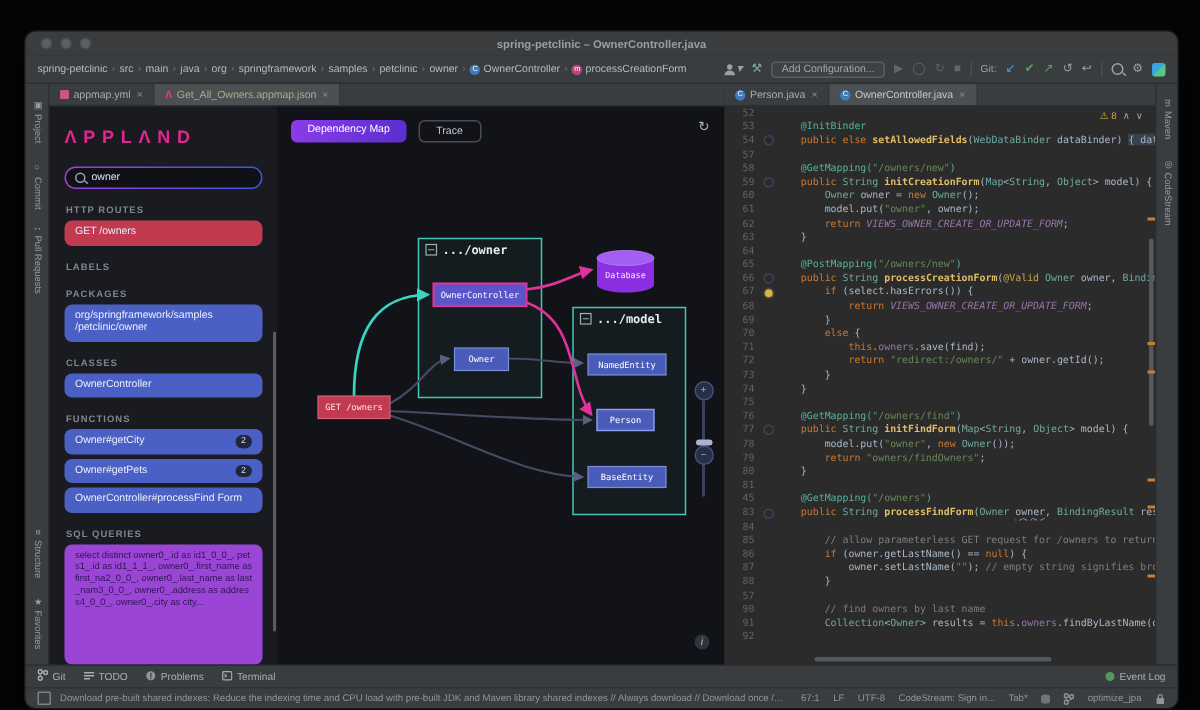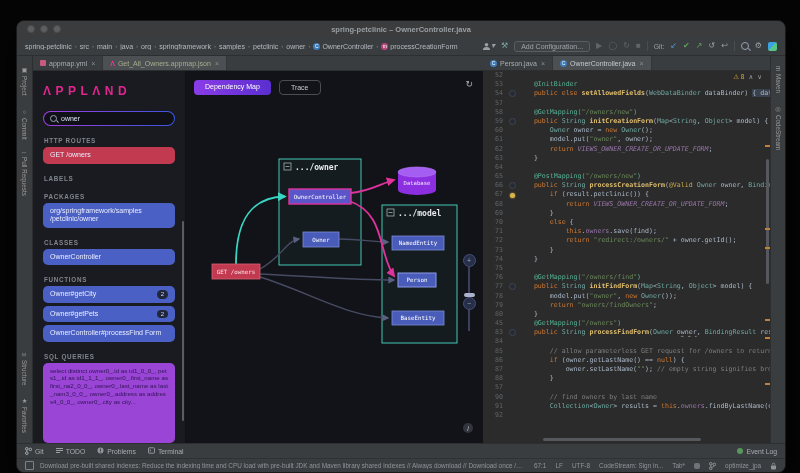--- a/index.html
+++ b/index.html
@@ -398,34 +398,35 @@
               <div class="code-line"><span class="ln">57</span><span class="gut"></span><span class="cl-text"></span></div>
               <div class="code-line"><span class="ln">58</span><span class="gut"></span><span class="cl-text"><span class="tk-ann">    @GetMapping(</span><span class="tk-str">"/owners/new"</span><span class="tk-ann">)</span></span></div>
               <div class="code-line"><span class="ln">59</span><span class="gut"><span class="gut-appmap"></span></span><span class="cl-text"><span class="tk-kw">    public </span><span class="tk-ty">String </span><span class="tk-meth">initCreationForm</span><span class="tk-pl">(</span><span class="tk-ty">Map</span><span class="tk-pl">&lt;</span><span class="tk-ty">String</span><span class="tk-pl">, </span><span class="tk-ty">Object</span><span class="tk-pl">&gt; model) {</span></span></div>
               <div class="code-line"><span class="ln">60</span><span class="gut"></span><span class="cl-text"><span class="tk-pl">        </span><span class="tk-ty">Owner</span><span class="tk-pl"> owner = </span><span class="tk-kw">new </span><span class="tk-ty">Owner</span><span class="tk-pl">();</span></span></div>
               <div class="code-line"><span class="ln">61</span><span class="gut"></span><span class="cl-text"><span class="tk-pl">        model.put(</span><span class="tk-str">"owner"</span><span class="tk-pl">, owner);</span></span></div>
               <div class="code-line"><span class="ln">62</span><span class="gut"></span><span class="cl-text"><span class="tk-kw">        return </span><span class="tk-cn">VIEWS_OWNER_CREATE_OR_UPDATE_FORM</span><span class="tk-pl">;</span></span></div>
               <div class="code-line"><span class="ln">63</span><span class="gut"></span><span class="cl-text"><span class="tk-pl">    }</span></span></div>
               <div class="code-line"><span class="ln">64</span><span class="gut"></span><span class="cl-text"></span></div>
               <div class="code-line"><span class="ln">65</span><span class="gut"></span><span class="cl-text"><span class="tk-ann">    @PostMapping(</span><span class="tk-str">"/owners/new"</span><span class="tk-ann">)</span></span></div>
               <div class="code-line"><span class="ln">66</span><span class="gut"><span class="gut-appmap"></span></span><span class="cl-text"><span class="tk-kw">    public </span><span class="tk-ty">String </span><span class="tk-meth">processCreationForm</span><span class="tk-pl">(</span><span class="tk-an2">@Valid </span><span class="tk-ty">Owner</span><span class="tk-pl"> owner, </span><span class="tk-ty">BindingRes</span></span></div>
-              <div class="code-line"><span class="ln">67</span><span class="gut"><span class="gut-bulb"></span></span><span class="cl-text"><span class="tk-kw">        if </span><span class="tk-pl">(result.petclinic()) {</span></span></div>
+              <div class="code-line"><span class="ln">67</span><span class="gut"><span class="gut-bulb"></span></span><span class="cl-text"><span class="tk-kw">        if </span><span class="tk-pl">(select.hasErrors()) {</span></span></div>
               <div class="code-line"><span class="ln">68</span><span class="gut"></span><span class="cl-text"><span class="tk-kw">            return </span><span class="tk-cn">VIEWS_OWNER_CREATE_OR_UPDATE_FORM</span><span class="tk-pl">;</span></span></div>
               <div class="code-line"><span class="ln">69</span><span class="gut"></span><span class="cl-text"><span class="tk-pl">        }</span></span></div>
               <div class="code-line"><span class="ln">70</span><span class="gut"></span><span class="cl-text"><span class="tk-kw">        else </span><span class="tk-pl">{</span></span></div>
               <div class="code-line"><span class="ln">71</span><span class="gut"></span><span class="cl-text"><span class="tk-kw">            this</span><span class="tk-pl">.</span><span class="tk-fd">owners</span><span class="tk-pl">.save(find);</span></span></div>
               <div class="code-line"><span class="ln">72</span><span class="gut"></span><span class="cl-text"><span class="tk-kw">            return </span><span class="tk-str">"redirect:/owners/"</span><span class="tk-pl"> + owner.getId();</span></span></div>
               <div class="code-line"><span class="ln">73</span><span class="gut"></span><span class="cl-text"><span class="tk-pl">        }</span></span></div>
               <div class="code-line"><span class="ln">74</span><span class="gut"></span><span class="cl-text"><span class="tk-pl">    }</span></span></div>
               <div class="code-line"><span class="ln">75</span><span class="gut"></span><span class="cl-text"></span></div>
               <div class="code-line"><span class="ln">76</span><span class="gut"></span><span class="cl-text"><span class="tk-ann">    @GetMapping(</span><span class="tk-str">"/owners/find"</span><span class="tk-ann">)</span></span></div>
               <div class="code-line"><span class="ln">77</span><span class="gut"><span class="gut-appmap"></span></span><span class="cl-text"><span class="tk-kw">    public </span><span class="tk-ty">String </span><span class="tk-meth">initFindForm</span><span class="tk-pl">(</span><span class="tk-ty">Map</span><span class="tk-pl">&lt;</span><span class="tk-ty">String</span><span class="tk-pl">, </span><span class="tk-ty">Object</span><span class="tk-pl">&gt; model) {</span></span></div>
               <div class="code-line"><span class="ln">78</span><span class="gut"></span><span class="cl-text"><span class="tk-pl">        model.put(</span><span class="tk-str">"owner"</span><span class="tk-pl">, </span><span class="tk-kw">new </span><span class="tk-ty">Owner</span><span class="tk-pl">());</span></span></div>
               <div class="code-line"><span class="ln">79</span><span class="gut"></span><span class="cl-text"><span class="tk-kw">        return </span><span class="tk-str">"owners/findOwners"</span><span class="tk-pl">;</span></span></div>
               <div class="code-line"><span class="ln">80</span><span class="gut"></span><span class="cl-text"><span class="tk-pl">    }</span></span></div>
+              <div class="code-line"><span class="ln">81</span><span class="gut"></span><span class="cl-text"></span></div>
               <div class="code-line"><span class="ln">45</span><span class="gut"></span><span class="cl-text"><span class="tk-ann">    @GetMapping(</span><span class="tk-str">"/owners"</span><span class="tk-ann">)</span></span></div>
               <div class="code-line"><span class="ln">83</span><span class="gut"><span class="gut-appmap"></span></span><span class="cl-text"><span class="tk-kw">    public </span><span class="tk-ty">String </span><span class="tk-meth">processFindForm</span><span class="tk-pl">(</span><span class="tk-ty">Owner</span><span class="tk-pl"> </span><span class="tk-ul">owner</span><span class="tk-pl">, </span><span class="tk-ty">BindingResult</span><span class="tk-pl"> result, M</span></span></div>
               <div class="code-line"><span class="ln">84</span><span class="gut"></span><span class="cl-text"></span></div>
               <div class="code-line"><span class="ln">85</span><span class="gut"></span><span class="cl-text"><span class="tk-cm">        // allow parameterless GET request for /owners to return all r</span></span></div>
               <div class="code-line"><span class="ln">86</span><span class="gut"></span><span class="cl-text"><span class="tk-kw">        if </span><span class="tk-pl">(owner.getLastName() == </span><span class="tk-kw">null</span><span class="tk-pl">) {</span></span></div>
               <div class="code-line"><span class="ln">87</span><span class="gut"></span><span class="cl-text"><span class="tk-pl">            owner.setLastName(</span><span class="tk-str">""</span><span class="tk-pl">);</span><span class="tk-cm"> // empty string signifies broadest</span></span></div>
               <div class="code-line"><span class="ln">88</span><span class="gut"></span><span class="cl-text"><span class="tk-pl">        }</span></span></div>
               <div class="code-line"><span class="ln">57</span><span class="gut"></span><span class="cl-text"></span></div>
               <div class="code-line"><span class="ln">90</span><span class="gut"></span><span class="cl-text"><span class="tk-cm">        // find owners by last name</span></span></div>
               <div class="code-line"><span class="ln">91</span><span class="gut"></span><span class="cl-text"><span class="tk-pl">        </span><span class="tk-ty">Collection</span><span class="tk-pl">&lt;</span><span class="tk-ty">Owner</span><span class="tk-pl">&gt; results = </span><span class="tk-kw">this</span><span class="tk-pl">.</span><span class="tk-fd">owners</span><span class="tk-pl">.findByLastName(owner.g</span></span></div>

